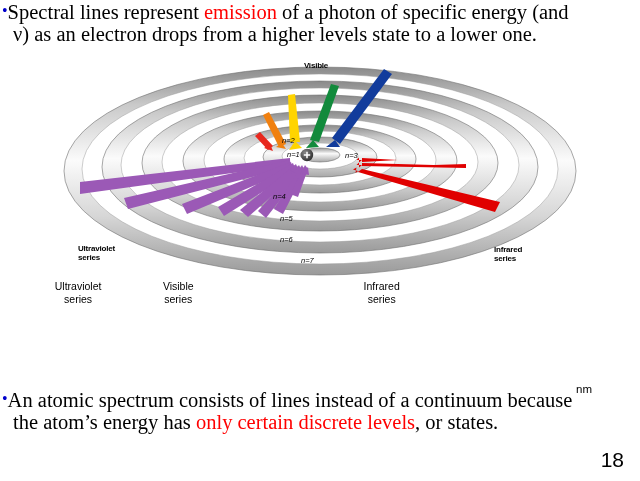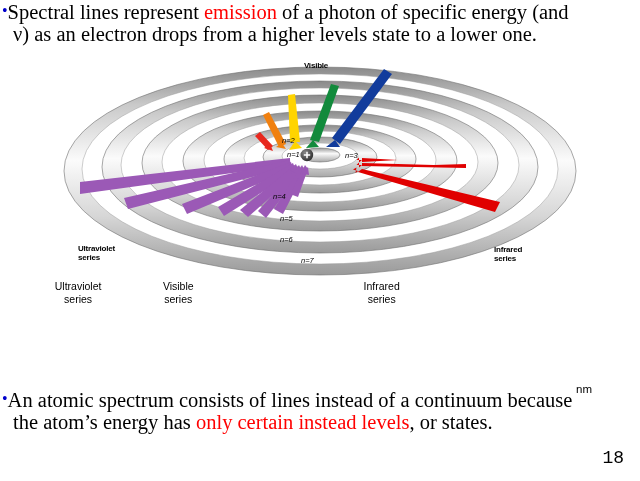--- a/index.html
+++ b/index.html
@@ -42,22 +42,22 @@
     letter-spacing: 0;
   }
   .line2 { display: block; margin-left: 11px; }
   .em-red { color: #ff0000; }
   .em-blue { color: #000000; }
 
   .page-number {
     position: absolute;
     right: 16px;
     top: 448px;
-    font-family: Liberation Mono, monospace;
-    font-size: 18px;
+    font-family: Liberation Sans, sans-serif;
+    font-size: 21px;
     color: #000000;
   }
 
   
   #figure {
     position: absolute;
     left: 62px;
     top: 62px;
     width: 516px;
     height: 218px;
@@ -305,17 +305,17 @@
           </g>
       </svg>
     </div>
 
     <div id="axis-labels"></div>
     <div class="nm-unit">nm</div>
   </div>
 
   <div class="bullet-block bullet-bottom">
     <span class="bullet-dot">•</span><span>An atomic spectrum consists of lines instead of a continuum because</span>
-    <span class="line2"><span>the atom’s energy has </span><span class="em-red">only certain instead levels</span><span>, or states.</span></span>
+    <span class="line2"><span>the atom’s energy has </span><span class="em-red">only certain discrete levels</span><span>, or states.</span></span>
   </div>
 
   <div class="page-number">18</div>
 </div>
 
 </body></html>

